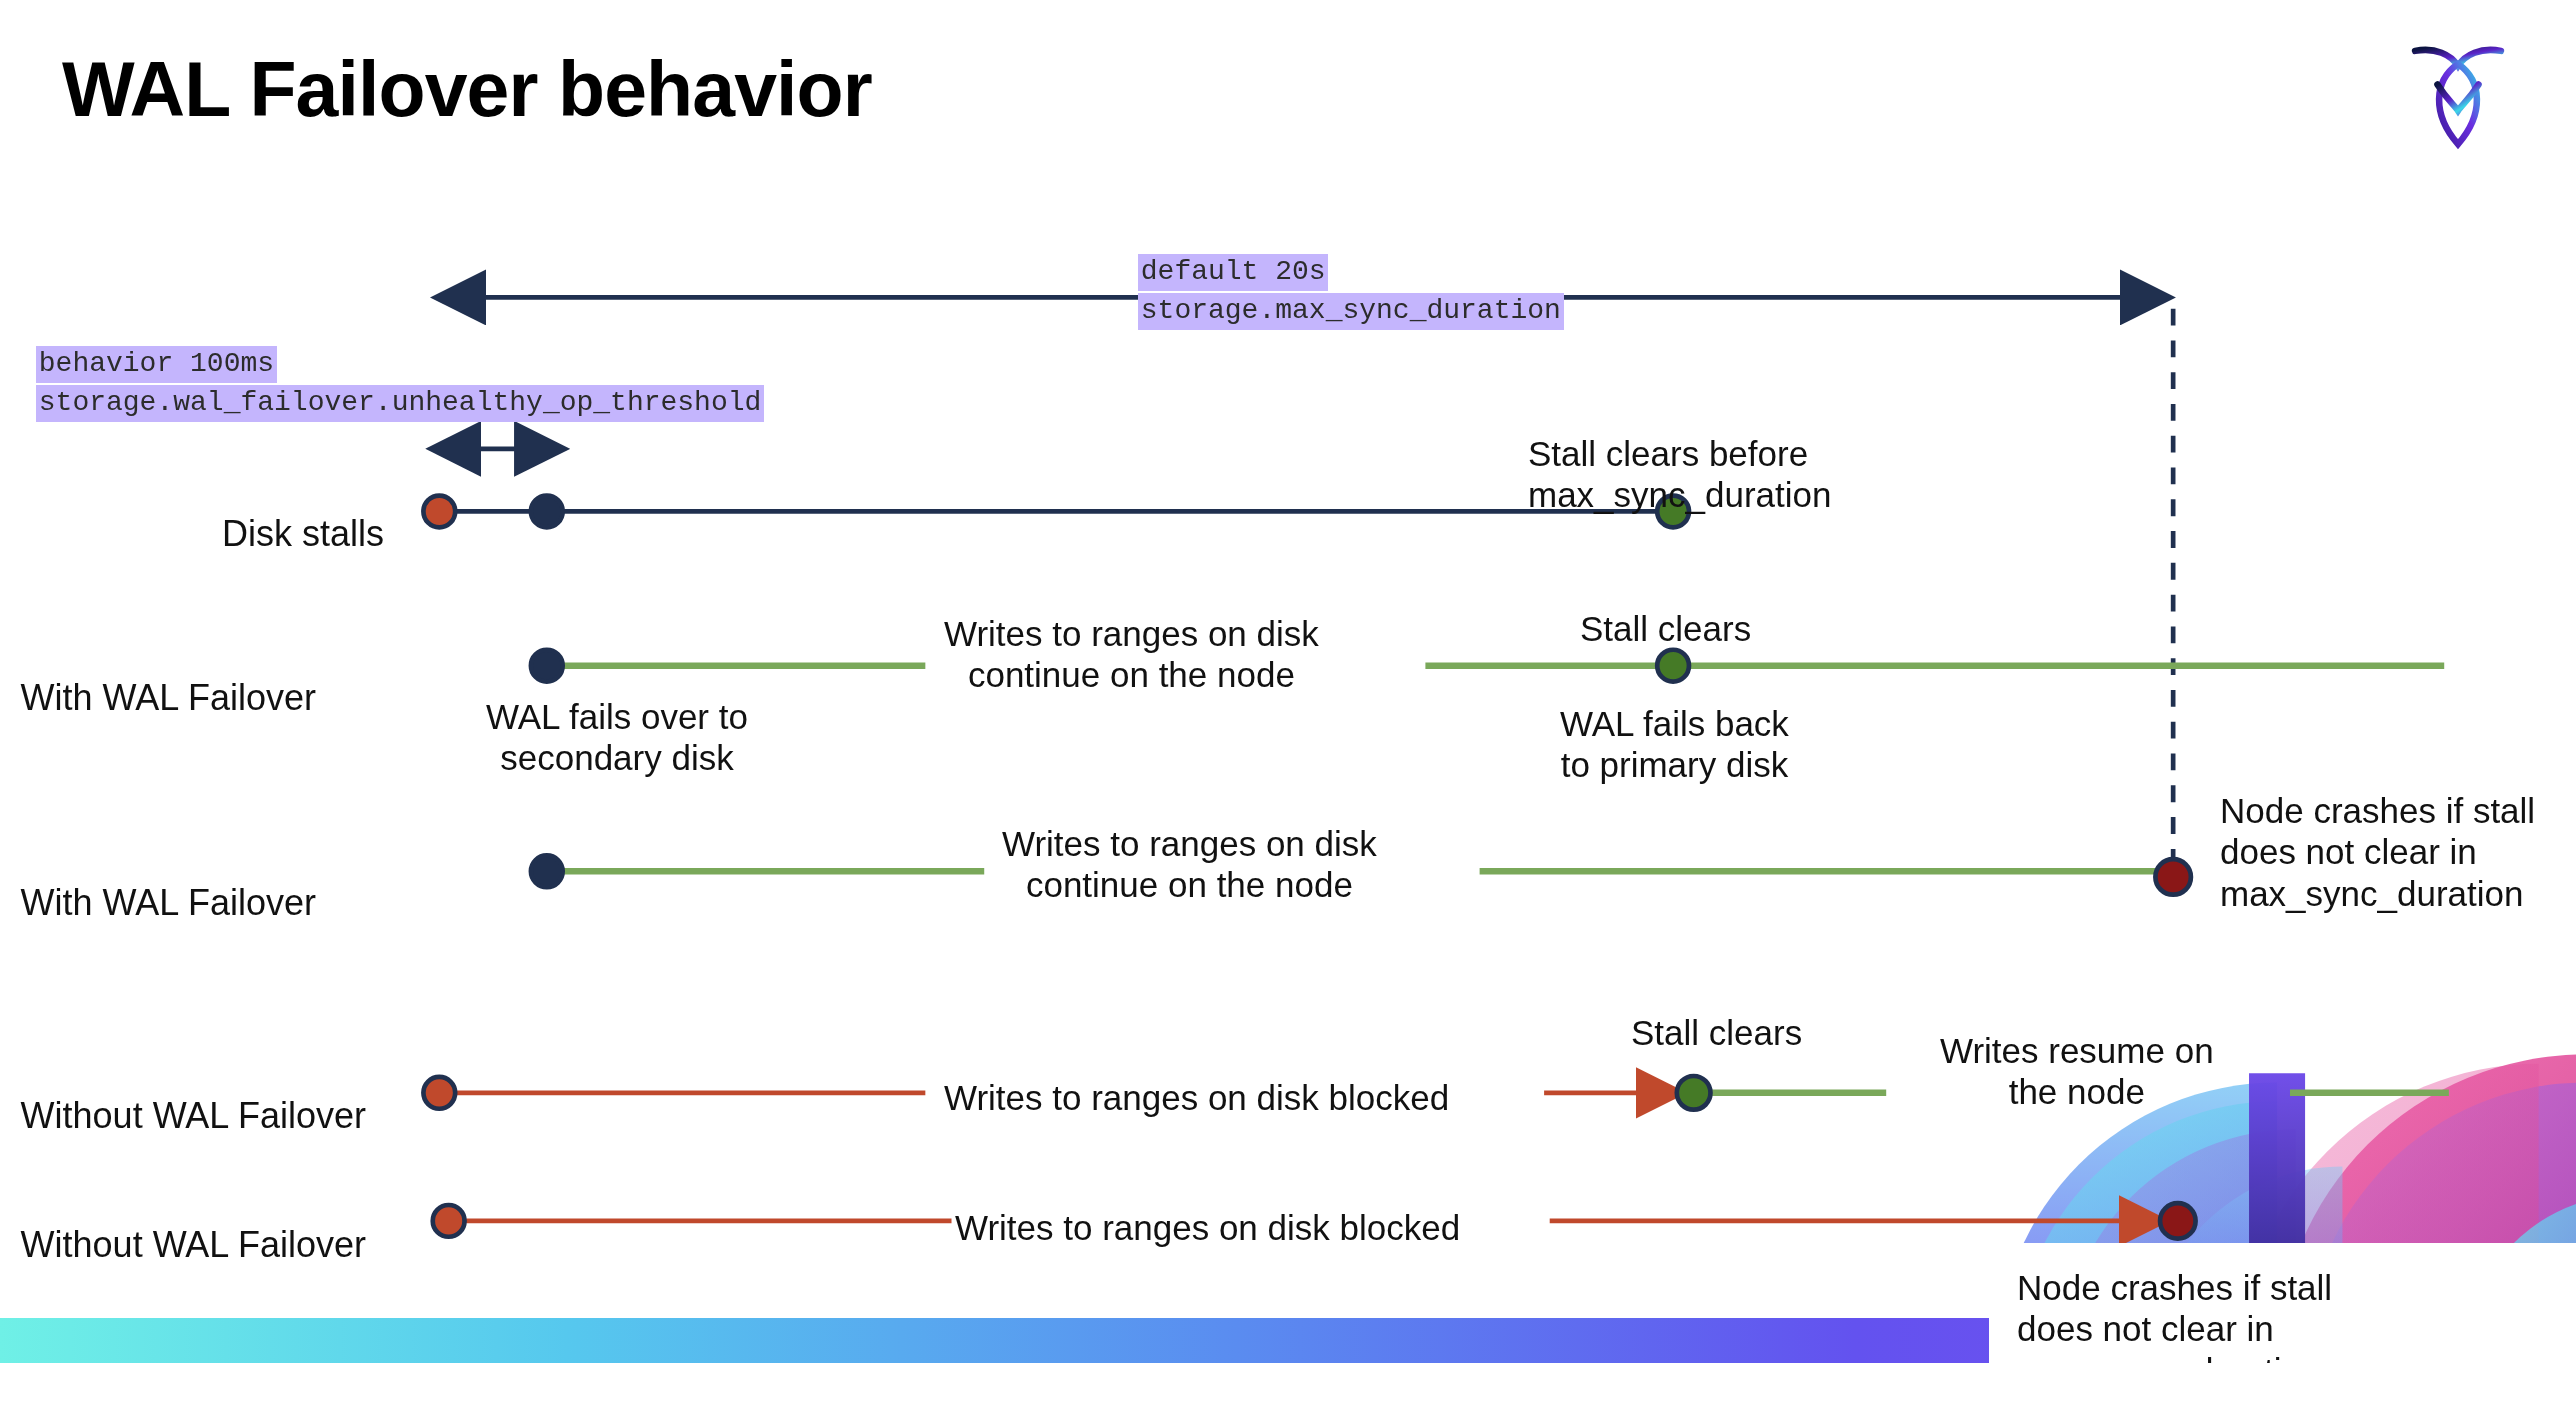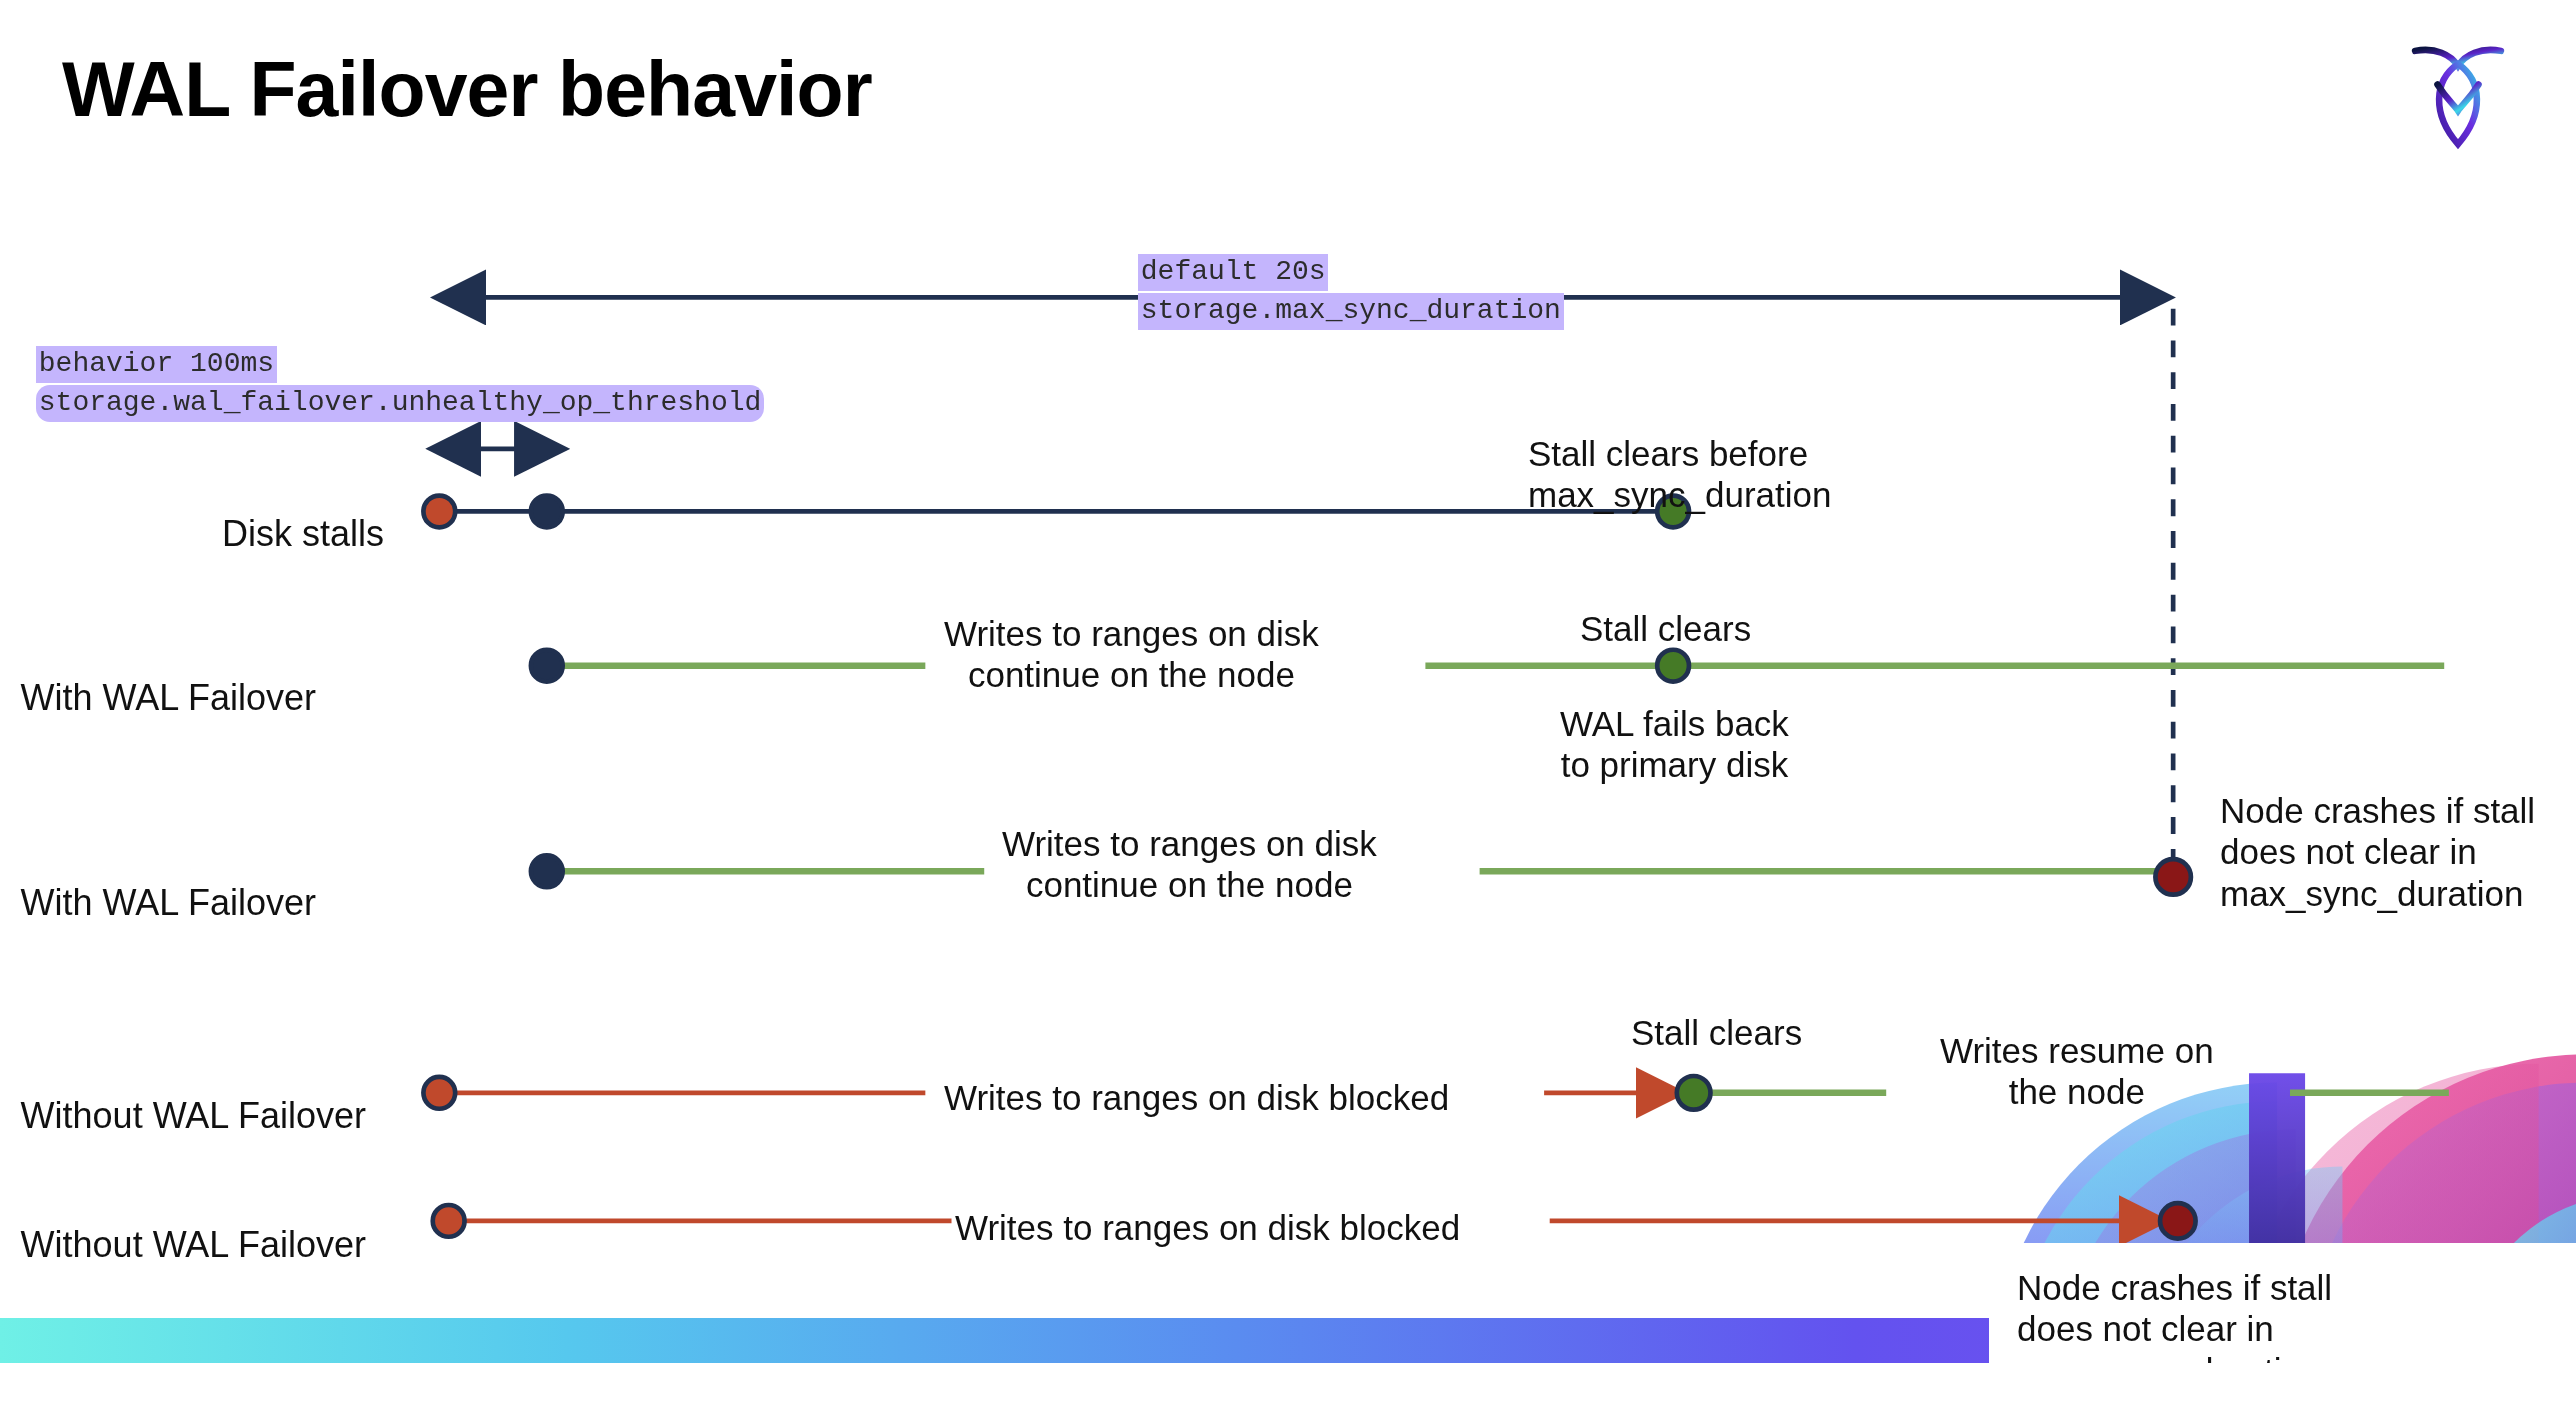--- a/index.html
+++ b/index.html
@@ -33,21 +33,21 @@
     color:#2c2c2c;
     background:#c4b5fd;
     line-height:1.32;
     display:inline-block;
     padding:0 2.8px;
     white-space:nowrap;
   }
   #code-top{left:1138px;top:254px;}
   #code-top .l2{margin-top:1.9px;}
   #code-left{left:36px;top:346px;}
-  #code-left .l2{margin-top:1.9px;border-radius:14px;}
+  #code-left .l2{margin-top:1.9px;}
 
   
   .row-label{
     font-size:36px;color:#111;white-space:nowrap;margin-top:20px;
   }
   #label-disk-stalls{left:222px;top:493px;}
   #label-with-1{left:20.6px;top:657px;}
   #label-with-2{left:20.6px;top:862px;}
   #label-without-1{left:20.6px;top:1075px;}
   #label-without-2{left:20.6px;top:1204px;}
@@ -223,20 +223,24 @@
   <div id="label-with-1" class="abs row-label">With WAL Failover</div>
   <div id="label-with-2" class="abs row-label">With WAL Failover</div>
   <div id="label-without-1" class="abs row-label">Without WAL Failover</div>
   <div id="label-without-2" class="abs row-label">Without WAL Failover</div>
 
   <div id="note-stall-clears-before" class="abs note left" style="z-index:25;">
     <div>Stall clears before</div>
     <div>max_sync_duration</div>
   </div>
 
+  <div id="note-wal-fails-over" class="abs note center" style="z-index:25;">
+    <div>WAL fails over to</div>
+    <div>secondary disk</div>
+  </div>
 
   <div id="note-writes-continue-1" class="abs note center" style="z-index:25;">
     <div>Writes to ranges on disk</div>
     <div>continue on the node</div>
   </div>
 
   <div id="note-stall-clears-1" class="abs note center" style="z-index:25;">Stall clears</div>
 
   <div id="note-wal-fails-back" class="abs note center" style="z-index:25;">
     <div>WAL fails  back</div>

